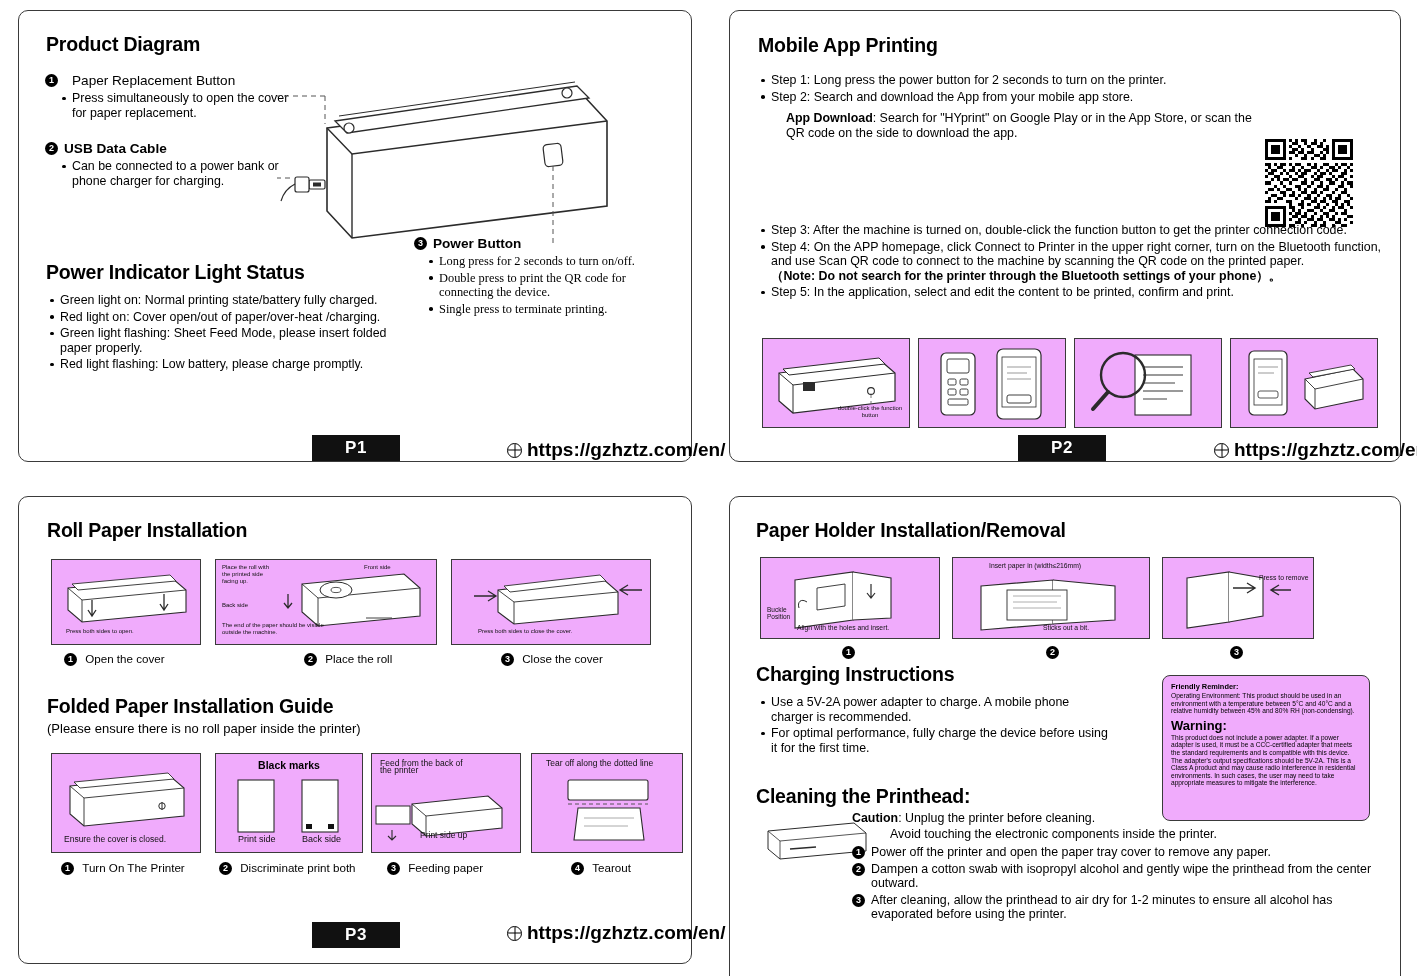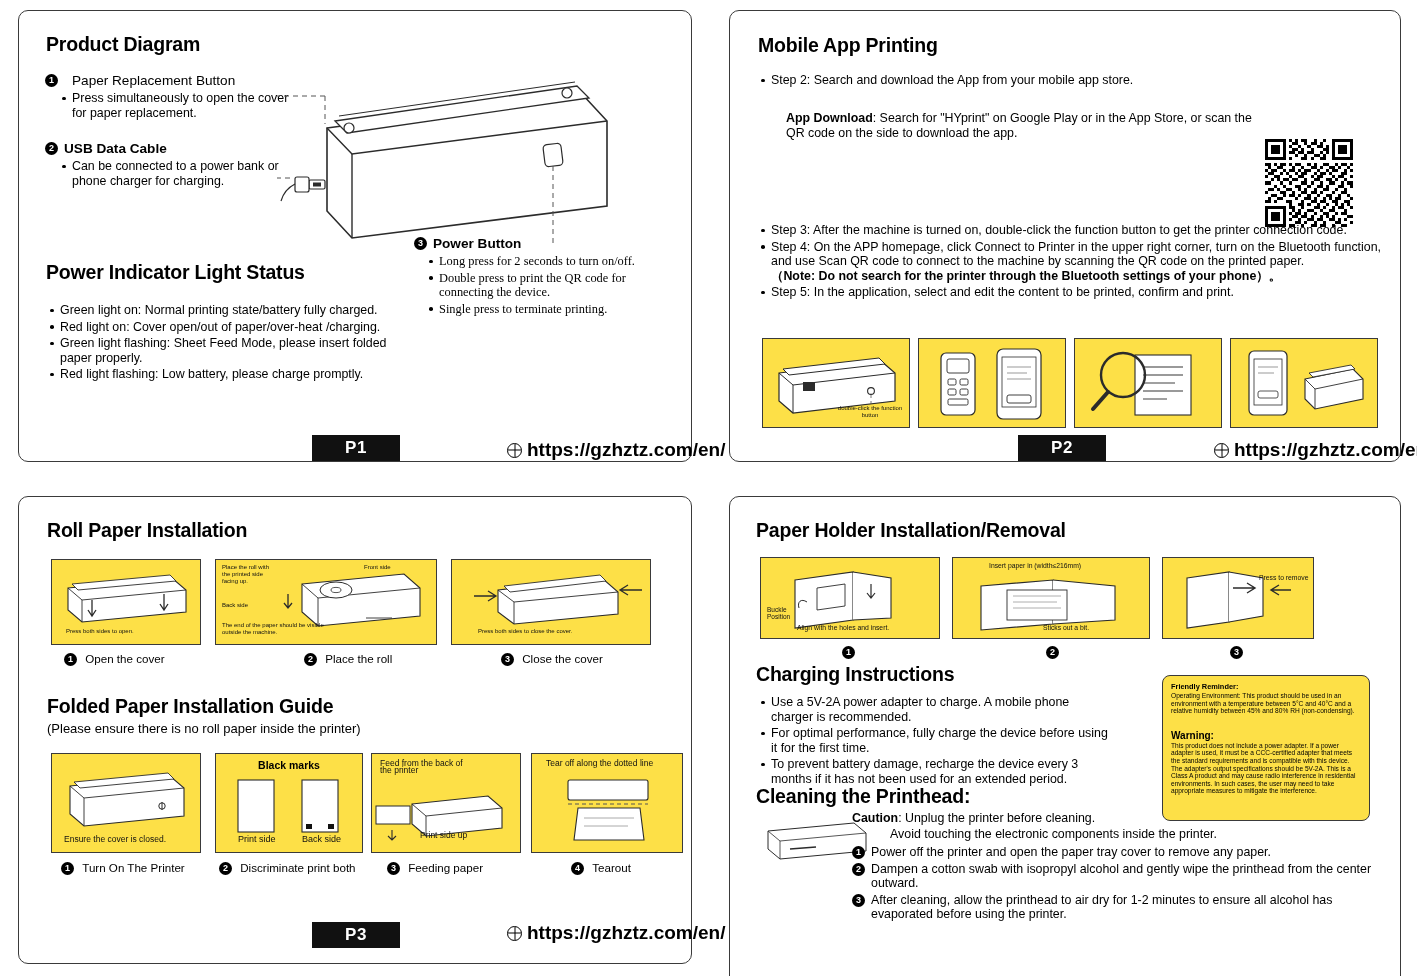--- a/index.html
+++ b/index.html
@@ -116,21 +116,21 @@
     top: 50%; left: 0; right: 0;
     height: 0; border-top: 1.4px solid #000;
     transform: translateY(-50%);
   }
 
   
   .ibox {
     position: absolute;
     border: 1px solid #3a3a3a;
     box-sizing: border-box;
-    background: #fde047;
+    background: #f0abfc;
   }
   .cap {
     position: absolute;
     font-size: 11.6px;
     text-align: center;
     white-space: nowrap;
   }
   .tinytxt {
     position: absolute;
     font-size: 6px;
@@ -203,39 +203,40 @@
       <line x1="-20" y1="30" x2="48" y2="30" stroke="#555" stroke-width="1" stroke-dasharray="5 4"></line>
       <line x1="48" y1="30" x2="48" y2="58" stroke="#555" stroke-width="1" stroke-dasharray="5 4"></line>
       <line x1="-28" y1="112" x2="14" y2="112" stroke="#555" stroke-width="1" stroke-dasharray="5 4"></line>
       <line x1="276" y1="100" x2="276" y2="178" stroke="#555" stroke-width="1" stroke-dasharray="5 4"></line>
       <line x1="160" y1="182" x2="276" y2="182" stroke="#555" stroke-width="0"></line>
     </svg>
   </div>
 
   <h1 class="sec inner" style="left:27px; top:250px;" data-name="power-indicator-title">Power Indicator Light Status</h1>
 
-  <ul class="b inner" style="left:30px; top:292px; width:360px;" data-name="power-indicator-list">
+  <ul class="b inner" style="left:30px; top:282px; width:360px;" data-name="power-indicator-list">
     <li data-name="list-item">Green light on: Normal printing state/battery fully charged.</li>
     <li data-name="list-item">Red light on: Cover open/out of paper/over-heat /charging.</li>
     <li data-name="list-item">Green light flashing: Sheet Feed Mode, please insert folded paper properly.</li>
     <li data-name="list-item">Red light flashing: Low battery, please charge promptly.</li>
   </ul>
 
   <div class="pbadge" style="left:293px; top:424px;" data-name="page-badge-1">P1</div>
   <div class="site" style="left:488px; top:428px;" data-name="website-link-1">
     <span class="globe" data-name="globe-icon"></span>
     <span data-name="website-url">https://gzhztz.com/en/</span>
   </div>
 </div>
 
 <div class="page" id="page-2" data-name="page-2">
 
   <h1 class="sec inner" style="left:28px; top:23px;" data-name="page-title-2">Mobile App Printing</h1>
 
   <ul class="b inner" style="left:30px; top:62px; width:620px;" data-name="steps-top-list">
+    <li data-name="list-item">Step 1: Long press the power button for 2 seconds to turn on the printer.</li>
     <li data-name="list-item">Step 2: Search and download the App from your mobile app store.</li>
   </ul>
 
   <div class="inner" style="left:56px; top:100px; width:480px; font-size:12.4px; line-height:14.6px;" data-name="app-download-block">
     <span class="bold" data-name="app-download-label">App Download</span><span data-name="app-download-text">: Search for "HYprint" on Google Play or in the App Store, or scan the QR code on the side to download the app.</span>
   </div>
 
   <div class="inner" style="left:535px; top:128px;" data-name="qr-code-app-download">
     <svg width="88" height="88" viewBox="0 0 29 29" class="qr" shape-rendering="crispEdges">
       <rect width="29" height="29" fill="#fff"></rect>
@@ -714,27 +715,26 @@
   </div>
   <div class="cap" style="left:500px; top:148px;" data-name="step-caption-holder-3">
     <span class="num" data-name="badge-number">3</span>
   </div>
 
   <h1 class="sec inner" style="left:26px; top:166px;" data-name="charging-title">Charging Instructions</h1>
 
   <ul class="b inner" style="left:30px; top:198px; width:348px;" data-name="charging-list">
     <li data-name="list-item">Use a 5V-2A power adapter to charge. A mobile phone charger is recommended.</li>
     <li data-name="list-item">For optimal performance, fully charge the device before using it for the first time.</li>
-    <li data-name="list-item">To prevent battery damage, recharge the device every 3 months if it has not been used for an extended period.</li>
   </ul>
 
   <div class="ibox" style="left:432px; top:178px; width:208px; height:146px; border-radius:8px; padding:6px 8px;" data-name="friendly-reminder-box">
     <div style="font-size:7.4px; font-weight:bold;" data-name="reminder-title">Friendly Reminder:</div>
     <div style="font-size:6.6px; line-height:7.6px; margin-top:1px;" data-name="reminder-text">Operating Environment: This product should be used in an environment with a temperature between 5°C and 40°C and a relative humidity between 45% and 80% RH (non-condensing).</div>
-    <div style="font-size:10px; font-weight:bold; margin-top:15px;" data-name="warning-title">Warning:</div>
+    <div style="font-size:13px; font-weight:bold; margin-top:3px;" data-name="warning-title">Warning:</div>
     <div style="font-size:6.6px; line-height:7.6px; margin-top:1px;" data-name="warning-text">This product does not include a power adapter. If a power adapter is used, it must be a CCC-certified adapter that meets the standard requirements and is compatible with this device. The adapter's output specifications should be 5V-2A. This is a Class A product and may cause radio interference in residential environments. In such cases, the user may need to take appropriate measures to mitigate the interference.</div>
   </div>
 
   <h1 class="sec inner" style="left:26px; top:288px;" data-name="cleaning-title">Cleaning the Printhead:</h1>
 
   <div class="inner" style="left:28px; top:318px;" data-name="figure-printhead-cleaning">
     <svg width="116" height="50" viewBox="0 0 116 50">
       <path d="M10 16 L96 8 L108 18 L108 36 L22 44 L10 34 Z" fill="#fff" stroke="#2b2b2b" stroke-width="1"></path>
       <path d="M10 16 L22 26 L108 18" fill="none" stroke="#2b2b2b" stroke-width="0.8"></path>
       <path d="M22 26 L22 44" fill="none" stroke="#2b2b2b" stroke-width="0.8"></path>

